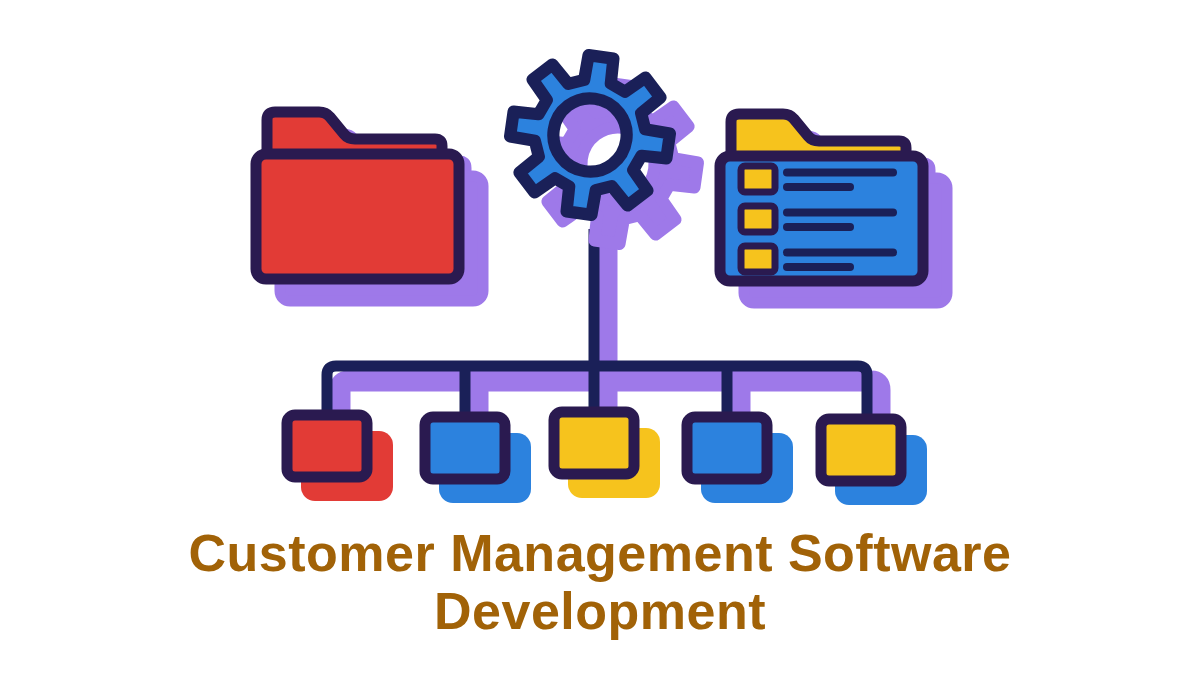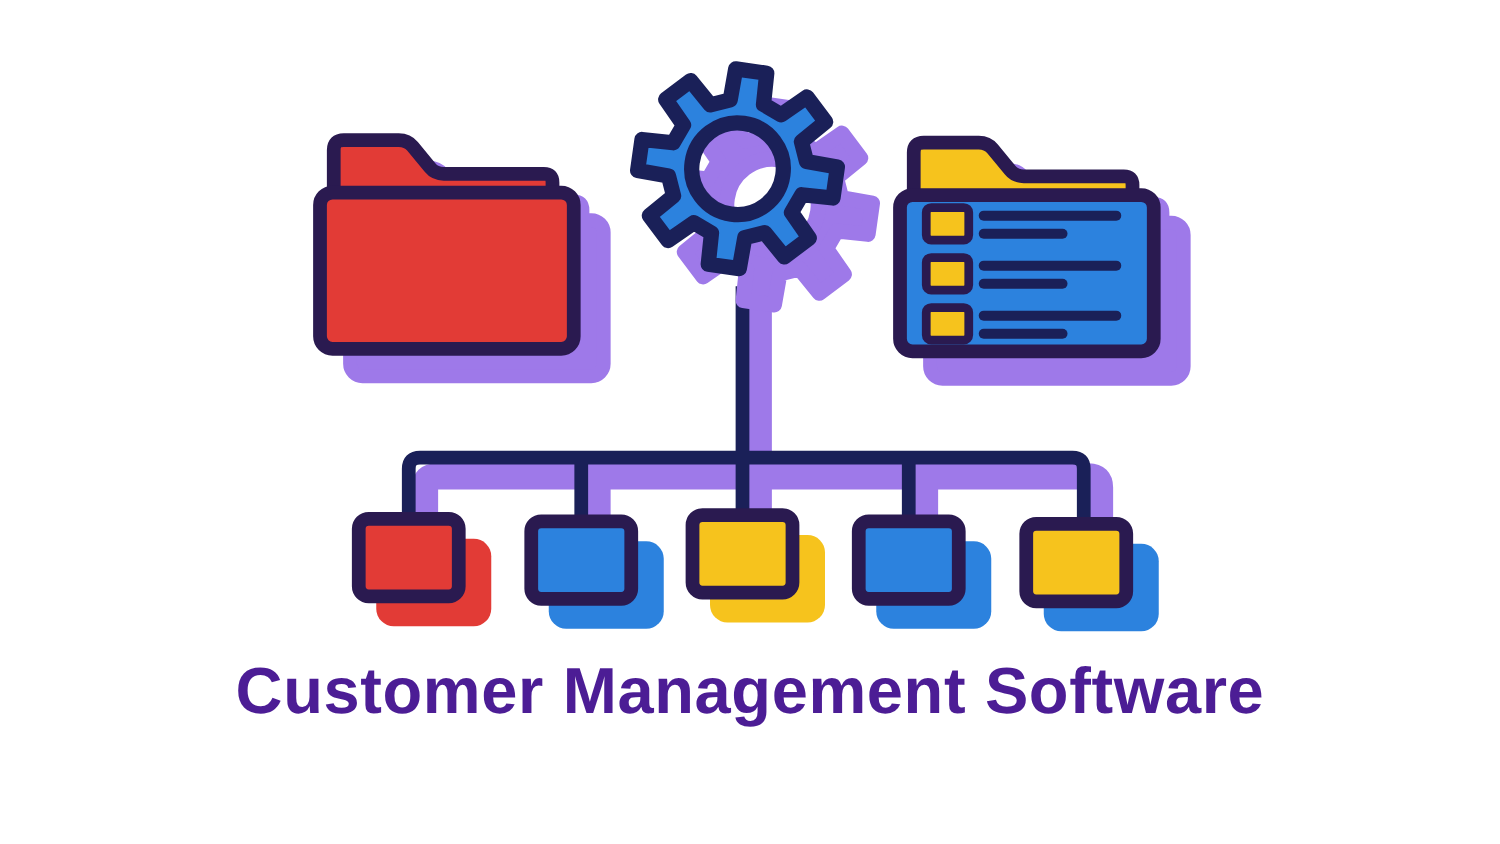--- a/index.html
+++ b/index.html
@@ -106,17 +106,18 @@
         <path d="M70 119 H133" stroke-width="8" stroke-linecap="round" stroke="#1A2058"></path>
       </g>
       <g>
         <rect x="24" y="138" width="34" height="26" rx="4" stroke-width="7" fill="#F6C31D" stroke="#2A1A50"></rect>
         <path d="M70 144.5 H176" stroke-width="8" stroke-linecap="round" stroke="#1A2058"></path>
         <path d="M70 159 H133" stroke-width="8" stroke-linecap="round" stroke="#1A2058"></path>
       </g>
     </g>
   </svg>
 
-  <h1 class="title" style="color: #4c1d95;">
+  <h1 class="title" style="color: #a16207;">
     <span>Customer Management Software</span>
+    <span>Development</span>
   </h1>
 
 </div>
 
 </body></html>

